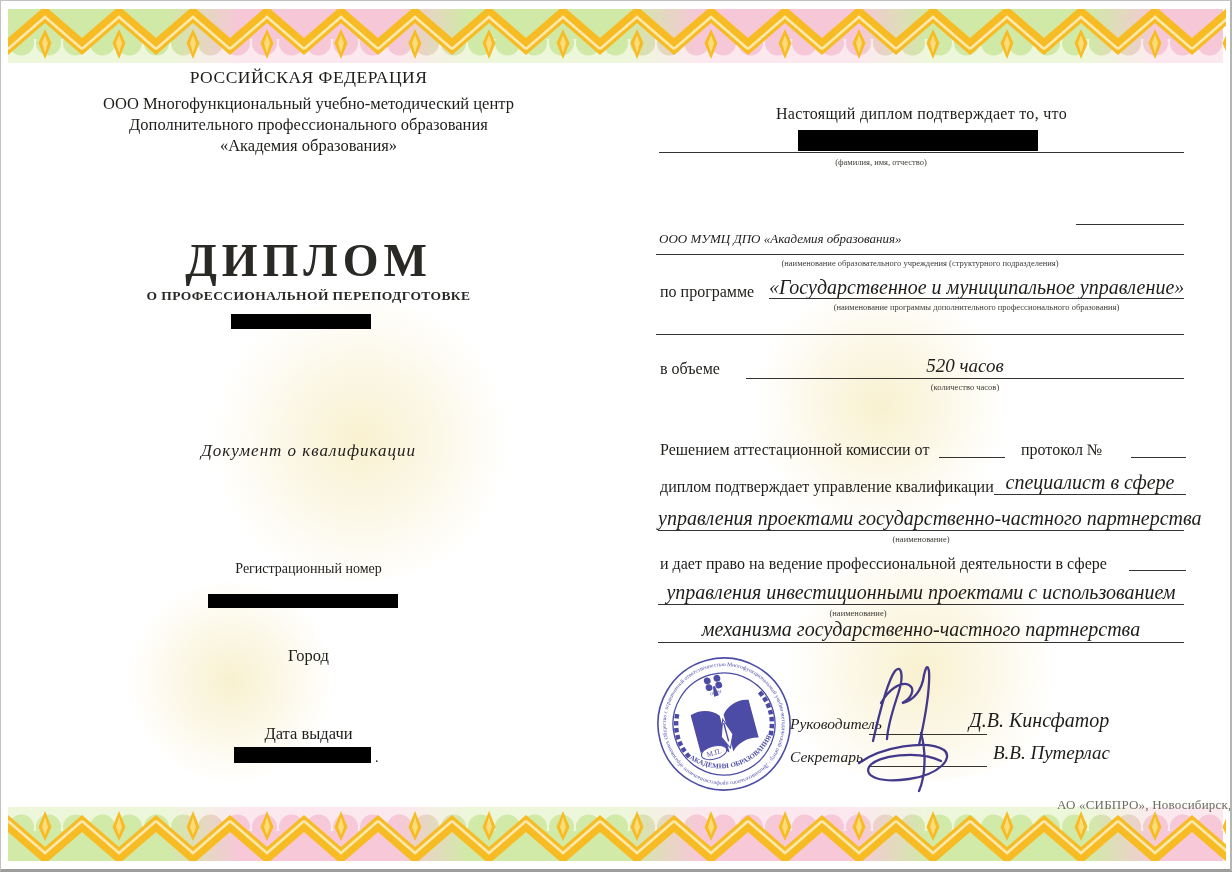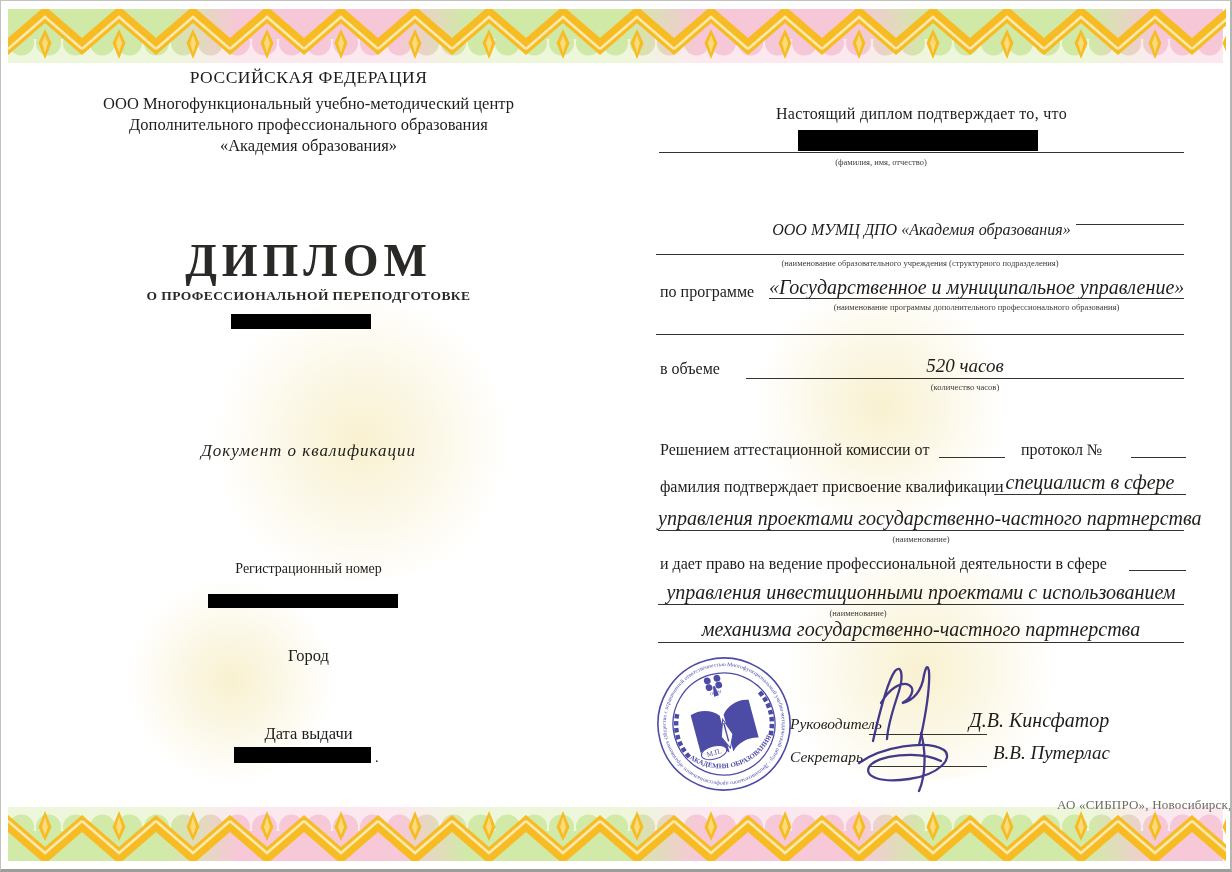--- a/index.html
+++ b/index.html
@@ -93,42 +93,42 @@
   <div class="bar" style="left:233px;top:746px;width:137px;height:16px"></div>
   <div class="t" style="left:374px;top:749px;font-size:14px">.</div>
 
   <div class="t" style="left:658px;width:525px;top:104px;font-size:16px;text-align:center;letter-spacing:.3px">Настоящий диплом подтверждает то, что</div>
   <div class="bar" style="left:797px;top:129px;width:240px;height:21px"></div>
   <div class="line" style="left:658px;top:151px;width:525px"></div>
   <div class="cap" style="left:700px;width:360px;top:156px">(фамилия, имя, отчество)</div>
 
   <div class="line" style="left:1075px;top:223px;width:108px"></div>
 
-  <div class="t it" style="left:658px;width:525px;top:220px;font-size:16px;text-align:center">ООО МУМЦ ДПО «Академия образования»</div>
+  <div class="t it" style="left:658px;width:525px;top:230px;font-size:13px;text-align:left">ООО МУМЦ ДПО «Академия образования»</div>
   <div class="line" style="left:655px;top:253px;width:528px"></div>
   <div class="cap" style="left:655px;width:528px;top:257px">(наименование образовательного учреждения (структурного подразделения)</div>
 
   <div class="t" style="left:659px;top:282px;font-size:16px">по  программе</div>
   <div class="t it" style="left:768px;width:415px;top:275px;font-size:20px;text-align:center">«Государственное и муниципальное управление»</div>
   <div class="line" style="left:768px;top:297px;width:415px"></div>
   <div class="cap" style="left:768px;width:415px;top:301px">(наименование программы дополнительного профессионального образования)</div>
 
   <div class="line" style="left:655px;top:333px;width:528px"></div>
 
   <div class="t" style="left:659px;top:359px;font-size:16px">в  объеме</div>
   <div class="t it" style="left:745px;width:438px;top:354px;font-size:19px;text-align:center">520 часов</div>
   <div class="line" style="left:745px;top:377px;width:438px"></div>
   <div class="cap" style="left:745px;width:438px;top:381px">(количество часов)</div>
 
   <div class="t" style="left:659px;top:440px;font-size:16px">Решением  аттестационной  комиссии  от</div>
   <div class="line" style="left:938px;top:456px;width:66px"></div>
   <div class="t" style="left:1020px;top:440px;font-size:16px">протокол  №</div>
   <div class="line" style="left:1130px;top:456px;width:55px"></div>
 
-  <div class="t" style="left:659px;top:477px;font-size:16px">фамилия  подтверждает присвоение  квалификации</div>
+  <div class="t" style="left:659px;top:477px;font-size:16px">диплом  подтверждает управление  квалификации</div>
   <div class="t it" style="left:993px;width:192px;top:470px;font-size:20px;text-align:center">специалист в сфере</div>
   <div class="line" style="left:993px;top:493px;width:192px"></div>
 
   <div class="t it" style="left:657px;width:526px;top:506px;font-size:20px;text-align:center">управления проектами государственно-частного партнерства</div>
   <div class="line" style="left:657px;top:529px;width:526px"></div>
   <div class="cap" style="left:657px;width:526px;top:533px">(наименование)</div>
 
   <div class="t" style="left:659px;top:554px;font-size:16px">и  дает право  на  ведение  профессиональной  деятельности  в  сфере</div>
   <div class="line" style="left:1128px;top:569px;width:57px"></div>
 

